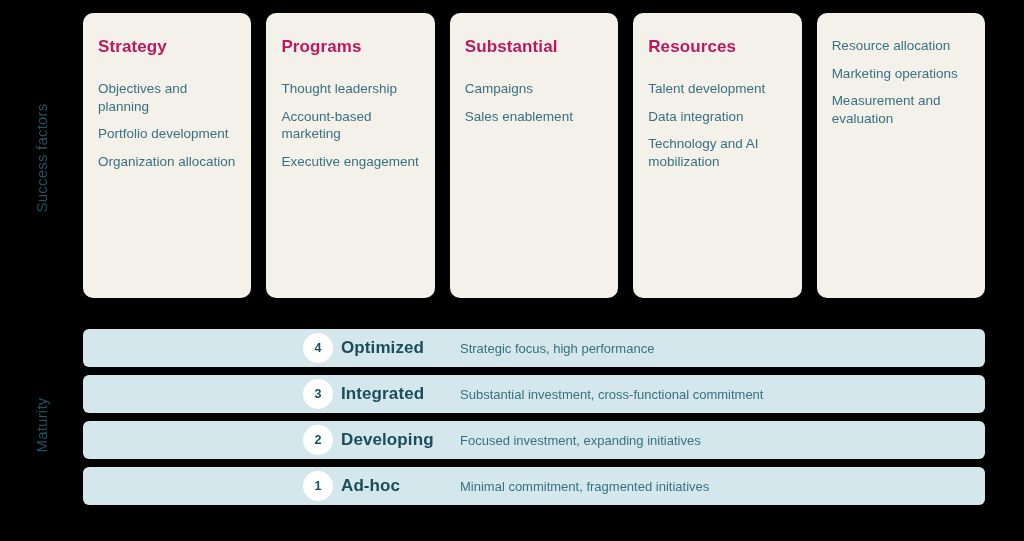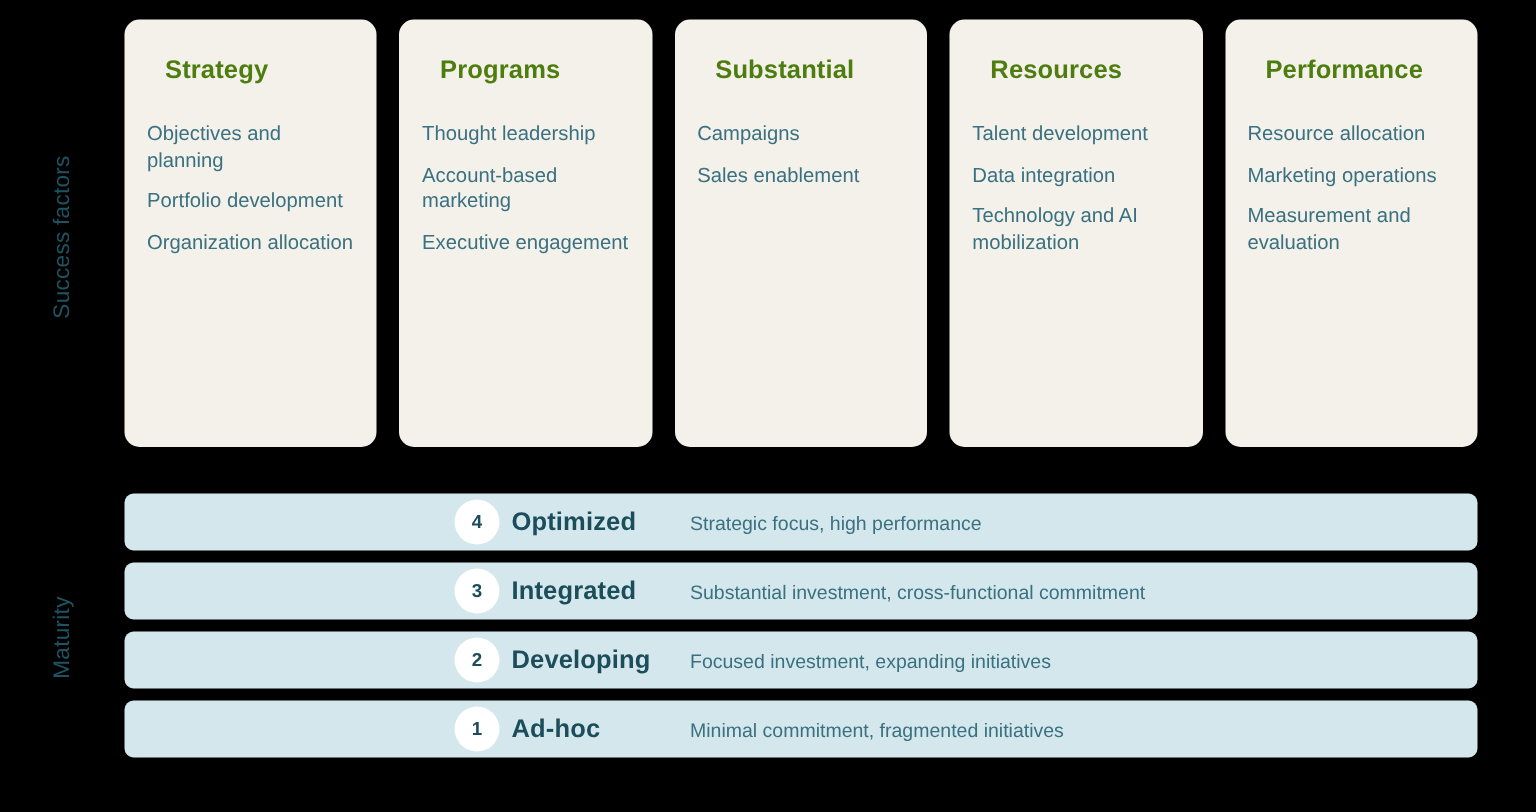--- a/index.html
+++ b/index.html
@@ -64,25 +64,25 @@
   .factor-card {
     flex: 1 1 0;
     background: #f4f1ea;
     border-radius: 10px;
     padding: 24px 16px 16px 15px;
     box-sizing: border-box;
     display: flex;
     flex-direction: column;
   }
   .card-title {
-    color: #4d7c0f;
+    color: #be185d;
     font-size: 17px;
     font-weight: 700;
     letter-spacing: 0.1px;
-    margin: 0 0 23px 12px;
+    margin: 0 0 23px 0;
     line-height: 20px;
   }
   .card-items {
     display: flex;
     flex-direction: column;
     gap: 10px;
   }
   .card-item {
     color: #3a7180;
     font-size: 13.5px;
@@ -181,21 +181,20 @@
     <div class="factor-card">
       <div class="card-title">Resources</div>
       <div class="card-items">
         <div class="card-item">Talent development</div>
         <div class="card-item">Data integration</div>
         <div class="card-item">Technology and AI mobilization</div>
       </div>
     </div>
 
     <div class="factor-card">
-      <div class="card-title">Performance</div>
       <div class="card-items">
         <div class="card-item">Resource allocation</div>
         <div class="card-item">Marketing operations</div>
         <div class="card-item">Measurement and evaluation</div>
       </div>
     </div>
 
   </div>
 
   <div id="maturity-stack">

